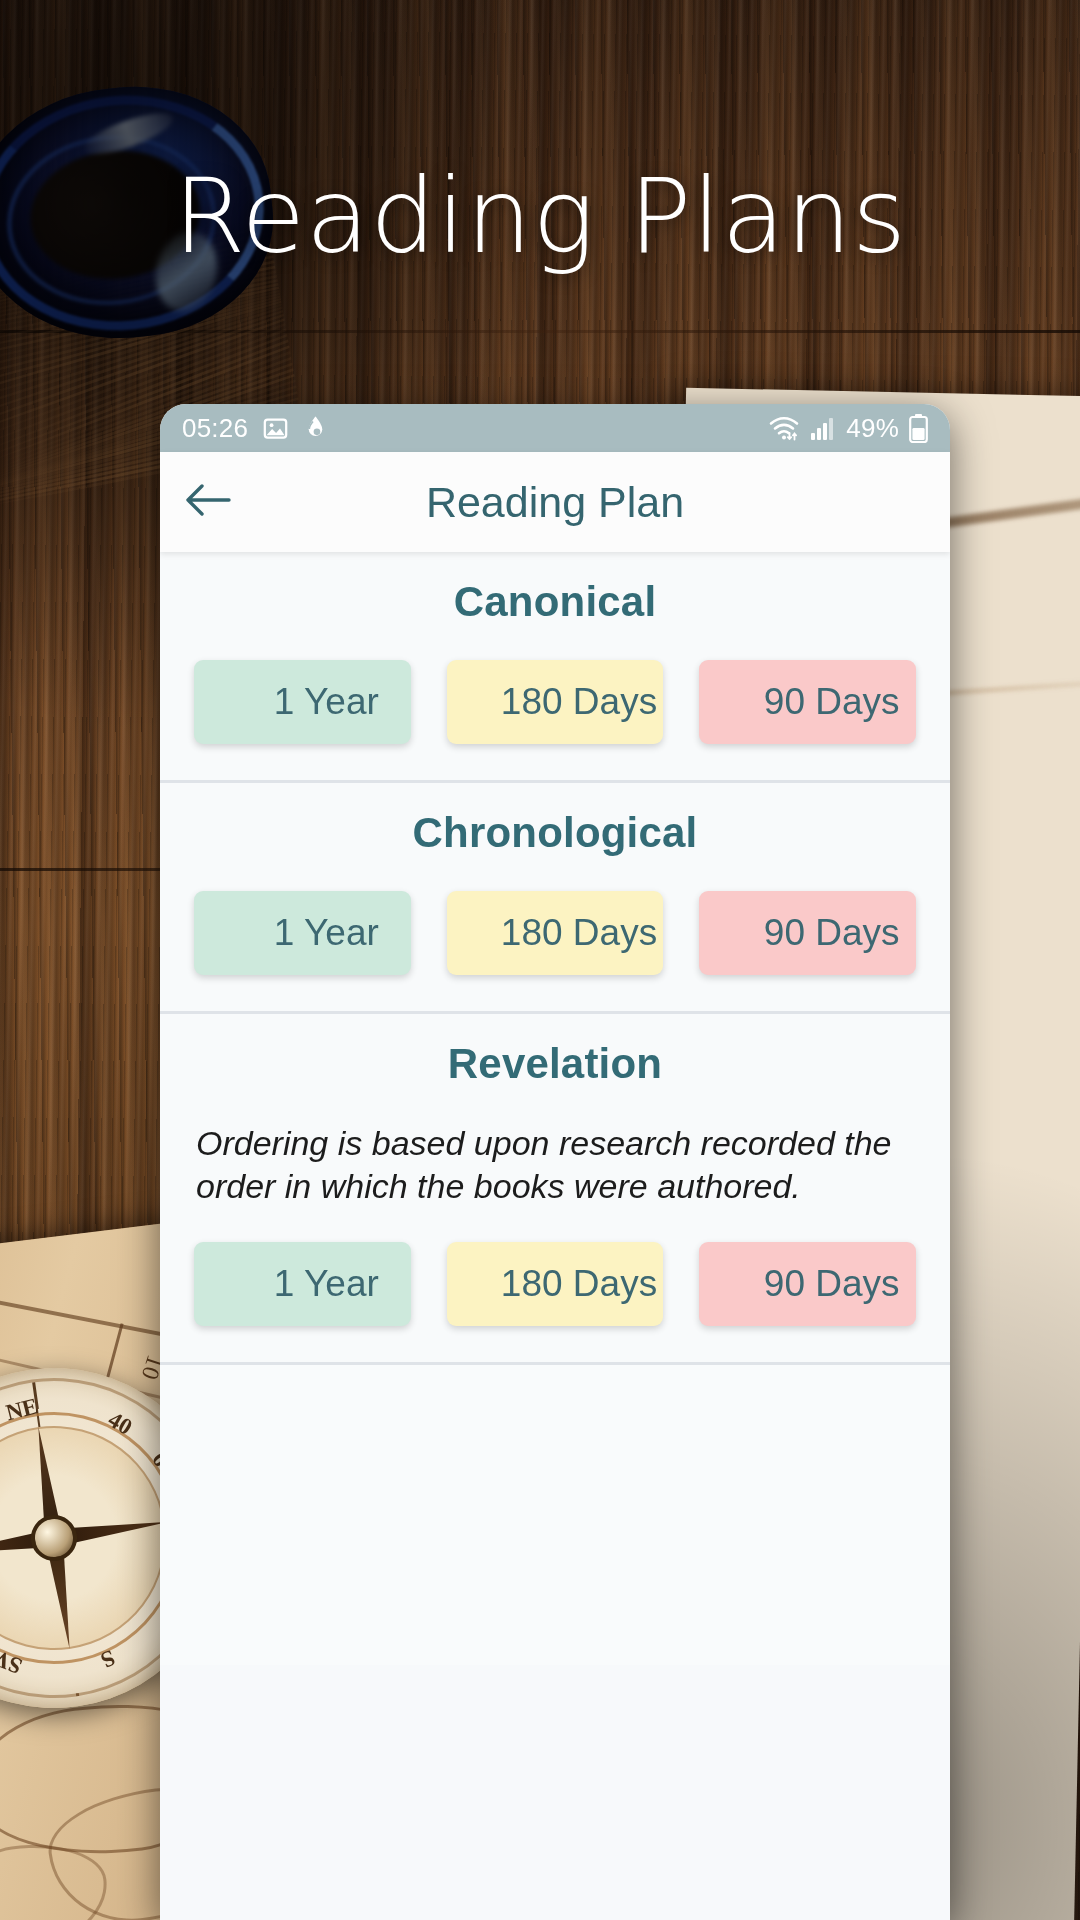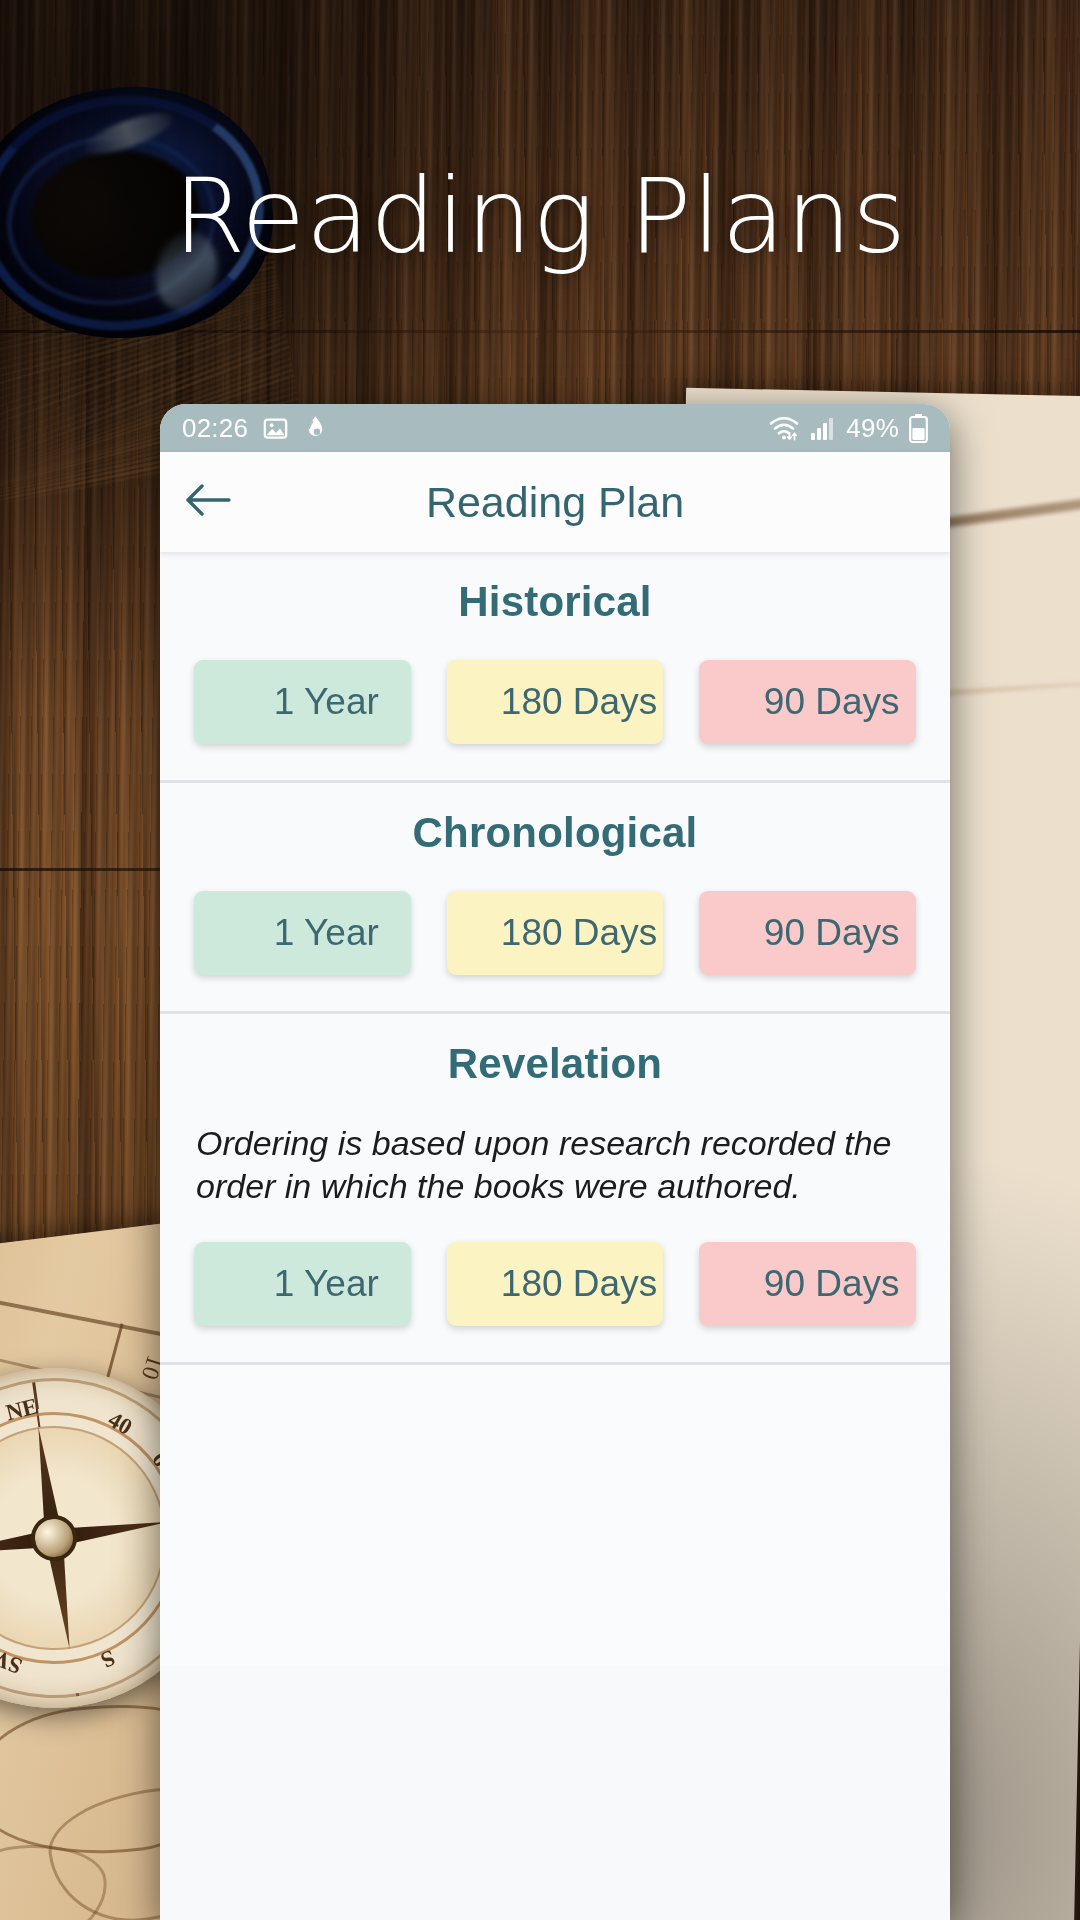--- a/index.html
+++ b/index.html
@@ -362,21 +362,21 @@
 
   <div class="vignette"></div>
 </div>
 
 <div id="banner-title">Reading Plans</div>
 
 <div id="phone">
 
   <div id="status-bar">
     <div class="left">
-      <span class="sb-clock">02:26</span>
+      <span class="sb-clock">05:26</span>
       <span class="sb-ico">
         <svg width="27" height="27" viewBox="0 0 24 24">
           <rect x="2.5" y="4" width="19" height="16" rx="2.5" fill="none" stroke="#fff" stroke-width="2"></rect>
           <circle cx="8.5" cy="9" r="1.7" fill="#fff"></circle>
           <path d="M4 18l5-5.5 3.5 3.5L16 12l4 6z" fill="#fff"></path>
         </svg>
       </span>
       <span class="sb-ico">
         <svg width="25" height="27" viewBox="0 0 24 26">
           <path d="M12 1.5c0 0-6.5 7.6-6.5 12.2A6.5 6.5 0 0 0 18.5 13.7C18.5 9.1 12 1.5 12 1.5z" fill="#fff"></path>
@@ -422,21 +422,21 @@
           <path d="M45 19H4M18 5L4 19l14 14" fill="none" stroke="#35656f" stroke-width="3.4" stroke-linecap="round" stroke-linejoin="round"></path>
         </svg>
       </span>
     </div>
     <div id="app-title">Reading Plan</div>
   </div>
 
   <div id="plan-list">
 
     <div class="plan-card">
-      <div class="plan-title">Historical</div>
+      <div class="plan-title">Canonical</div>
       <div class="plan-options">
         <button class="opt-btn opt-1y">1 Year</button>
         <button class="opt-btn opt-180">180 Days</button>
         <button class="opt-btn opt-90">90 Days</button>
       </div>
     </div>
 
     <div class="plan-card">
       <div class="plan-title">Chronological</div>
       <div class="plan-options">

